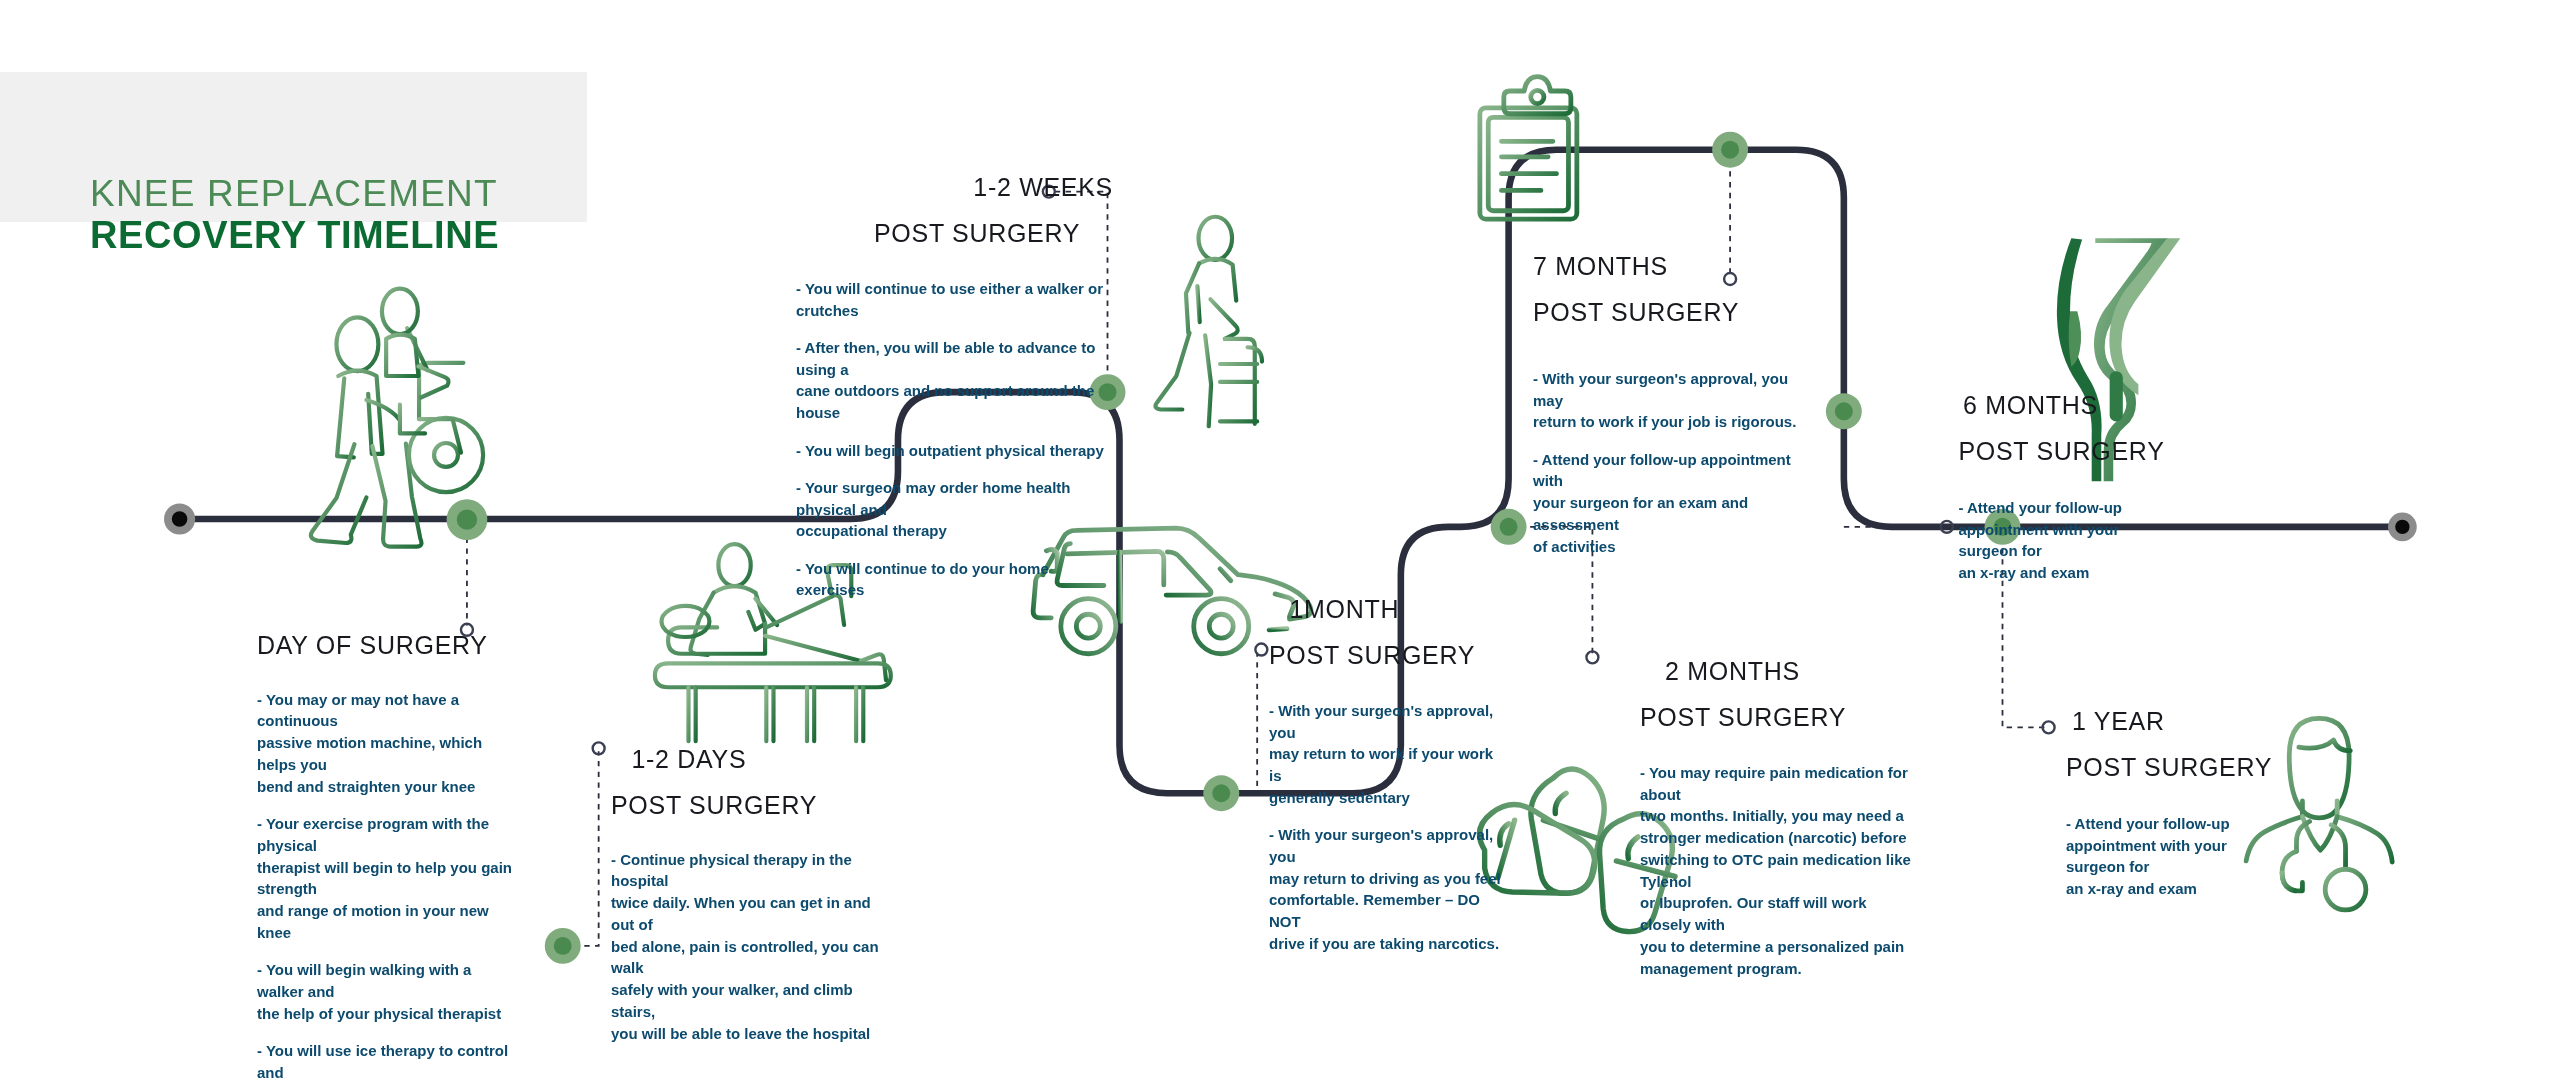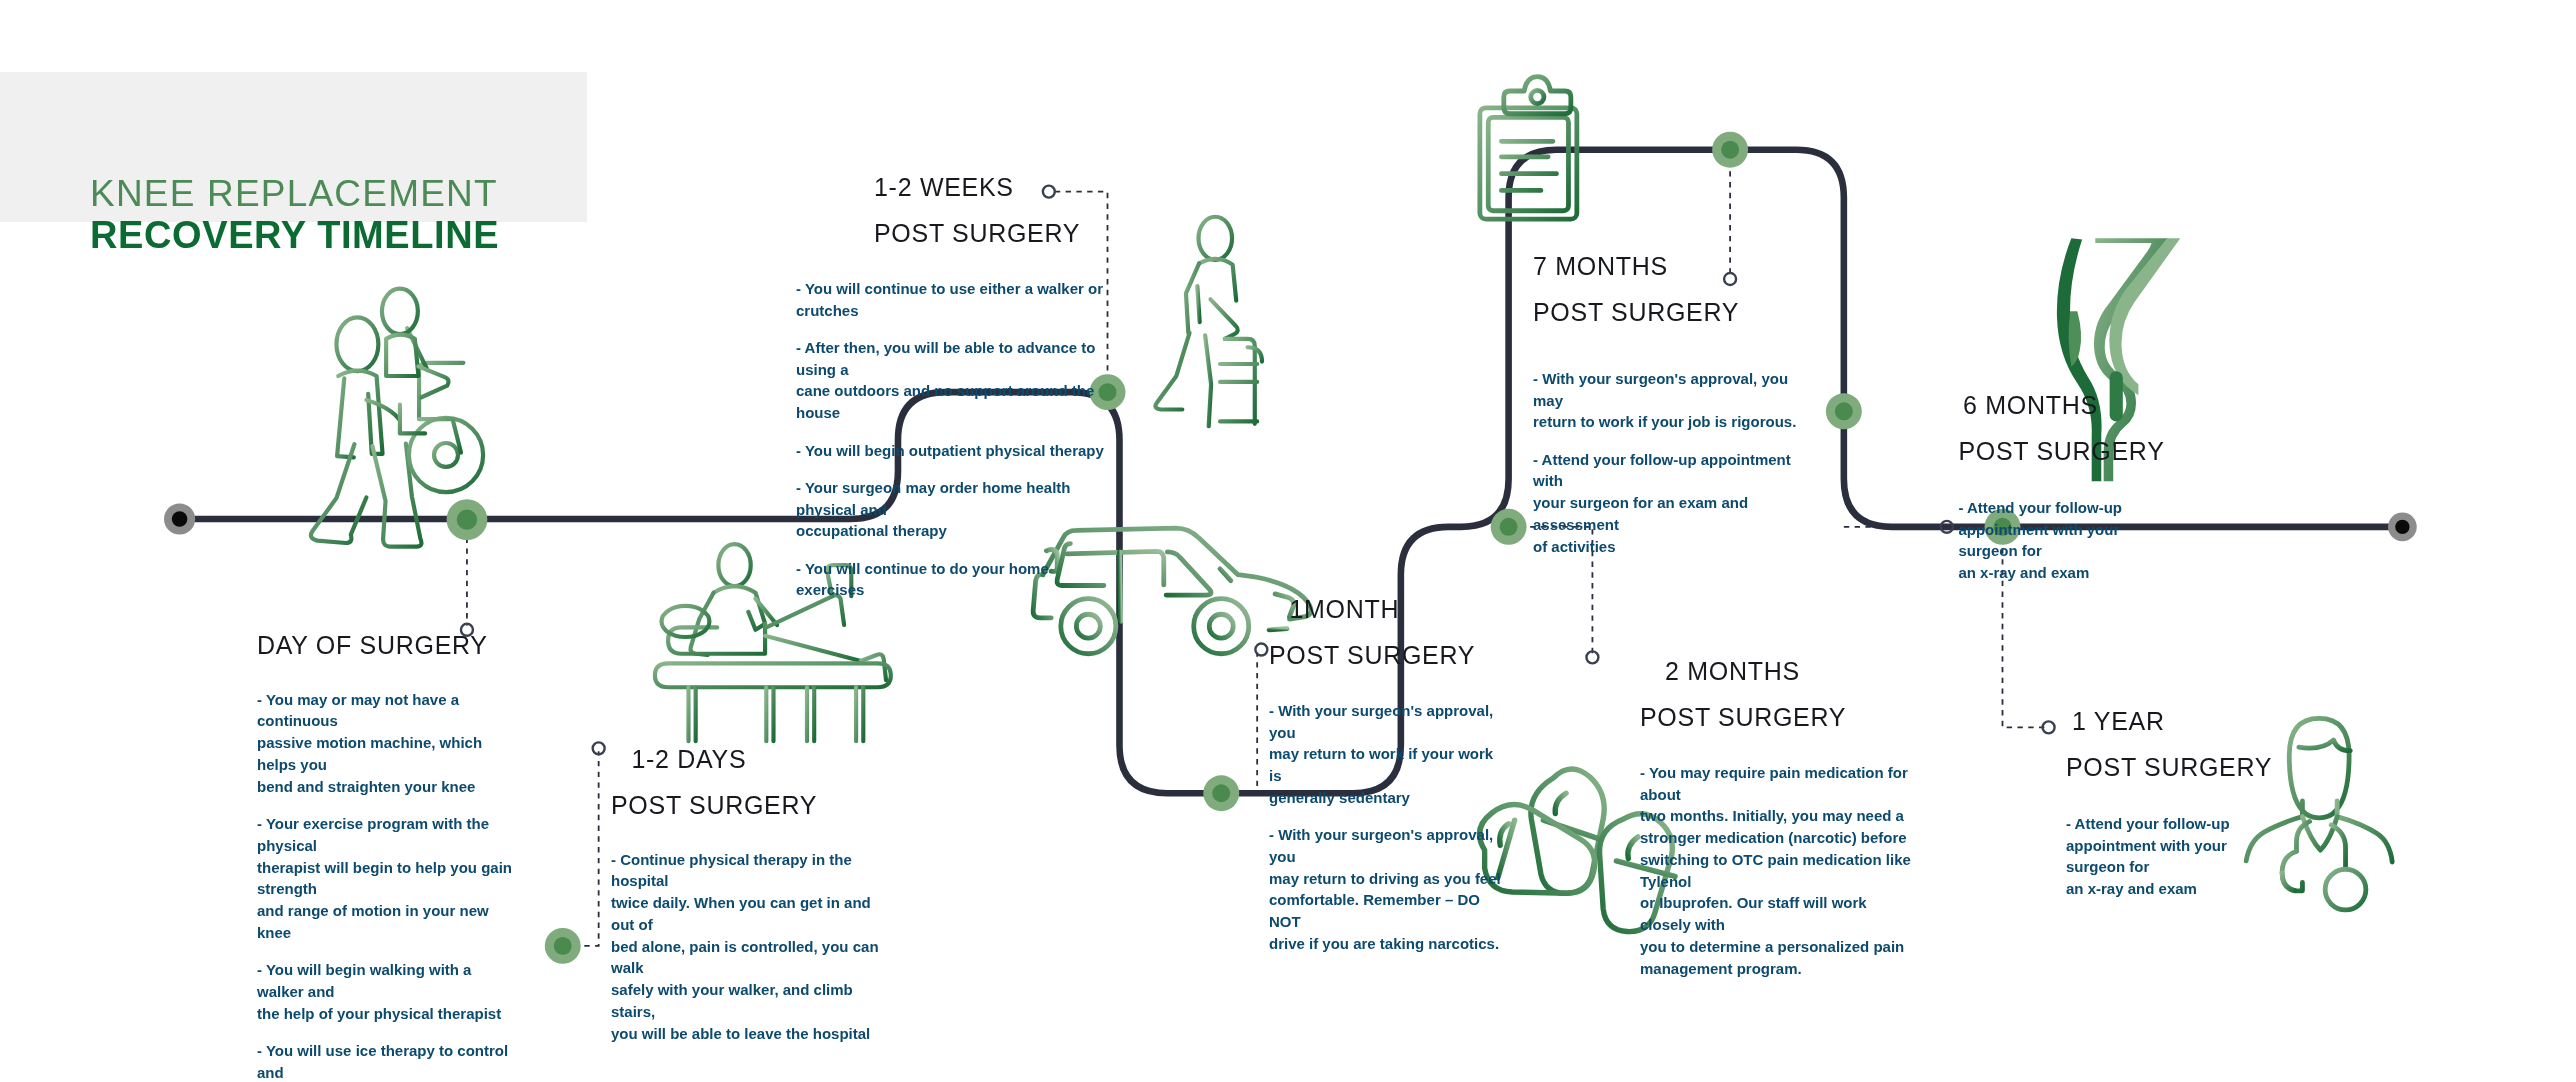--- a/index.html
+++ b/index.html
@@ -296,21 +296,21 @@
 twice daily. When you can get in and out of
 bed alone, pain is controlled, you can walk
 safely with your walker, and climb stairs,
 you will be able to leave the hospital</li>
 
     </ul>
   </div>
 
   <div class="sec big" style="left:796px; top:154px; width:317px;">
     <div class="hd indent1" style="text-align:left;">
-      <span class="l1" style="padding-left:78px;">1-2 WEEKS</span>
+      <span class="l1" style="padding-left:78px;text-align:right;">1-2 WEEKS</span>
       <span class="l2" style="padding-left:78px;">POST SURGERY</span>
     </div>
     <ul style="margin-top:12px;">
       <li>- You will continue to use either a walker or crutches</li>
       <li>- After then, you will be able to advance to using a
 cane outdoors and no support around the house</li>
       <li>- You will begin outpatient physical therapy</li>
       <li>- Your surgeon may order home health physical and
 occupational therapy</li>
       <li>- You will continue to do your home exercises</li>

